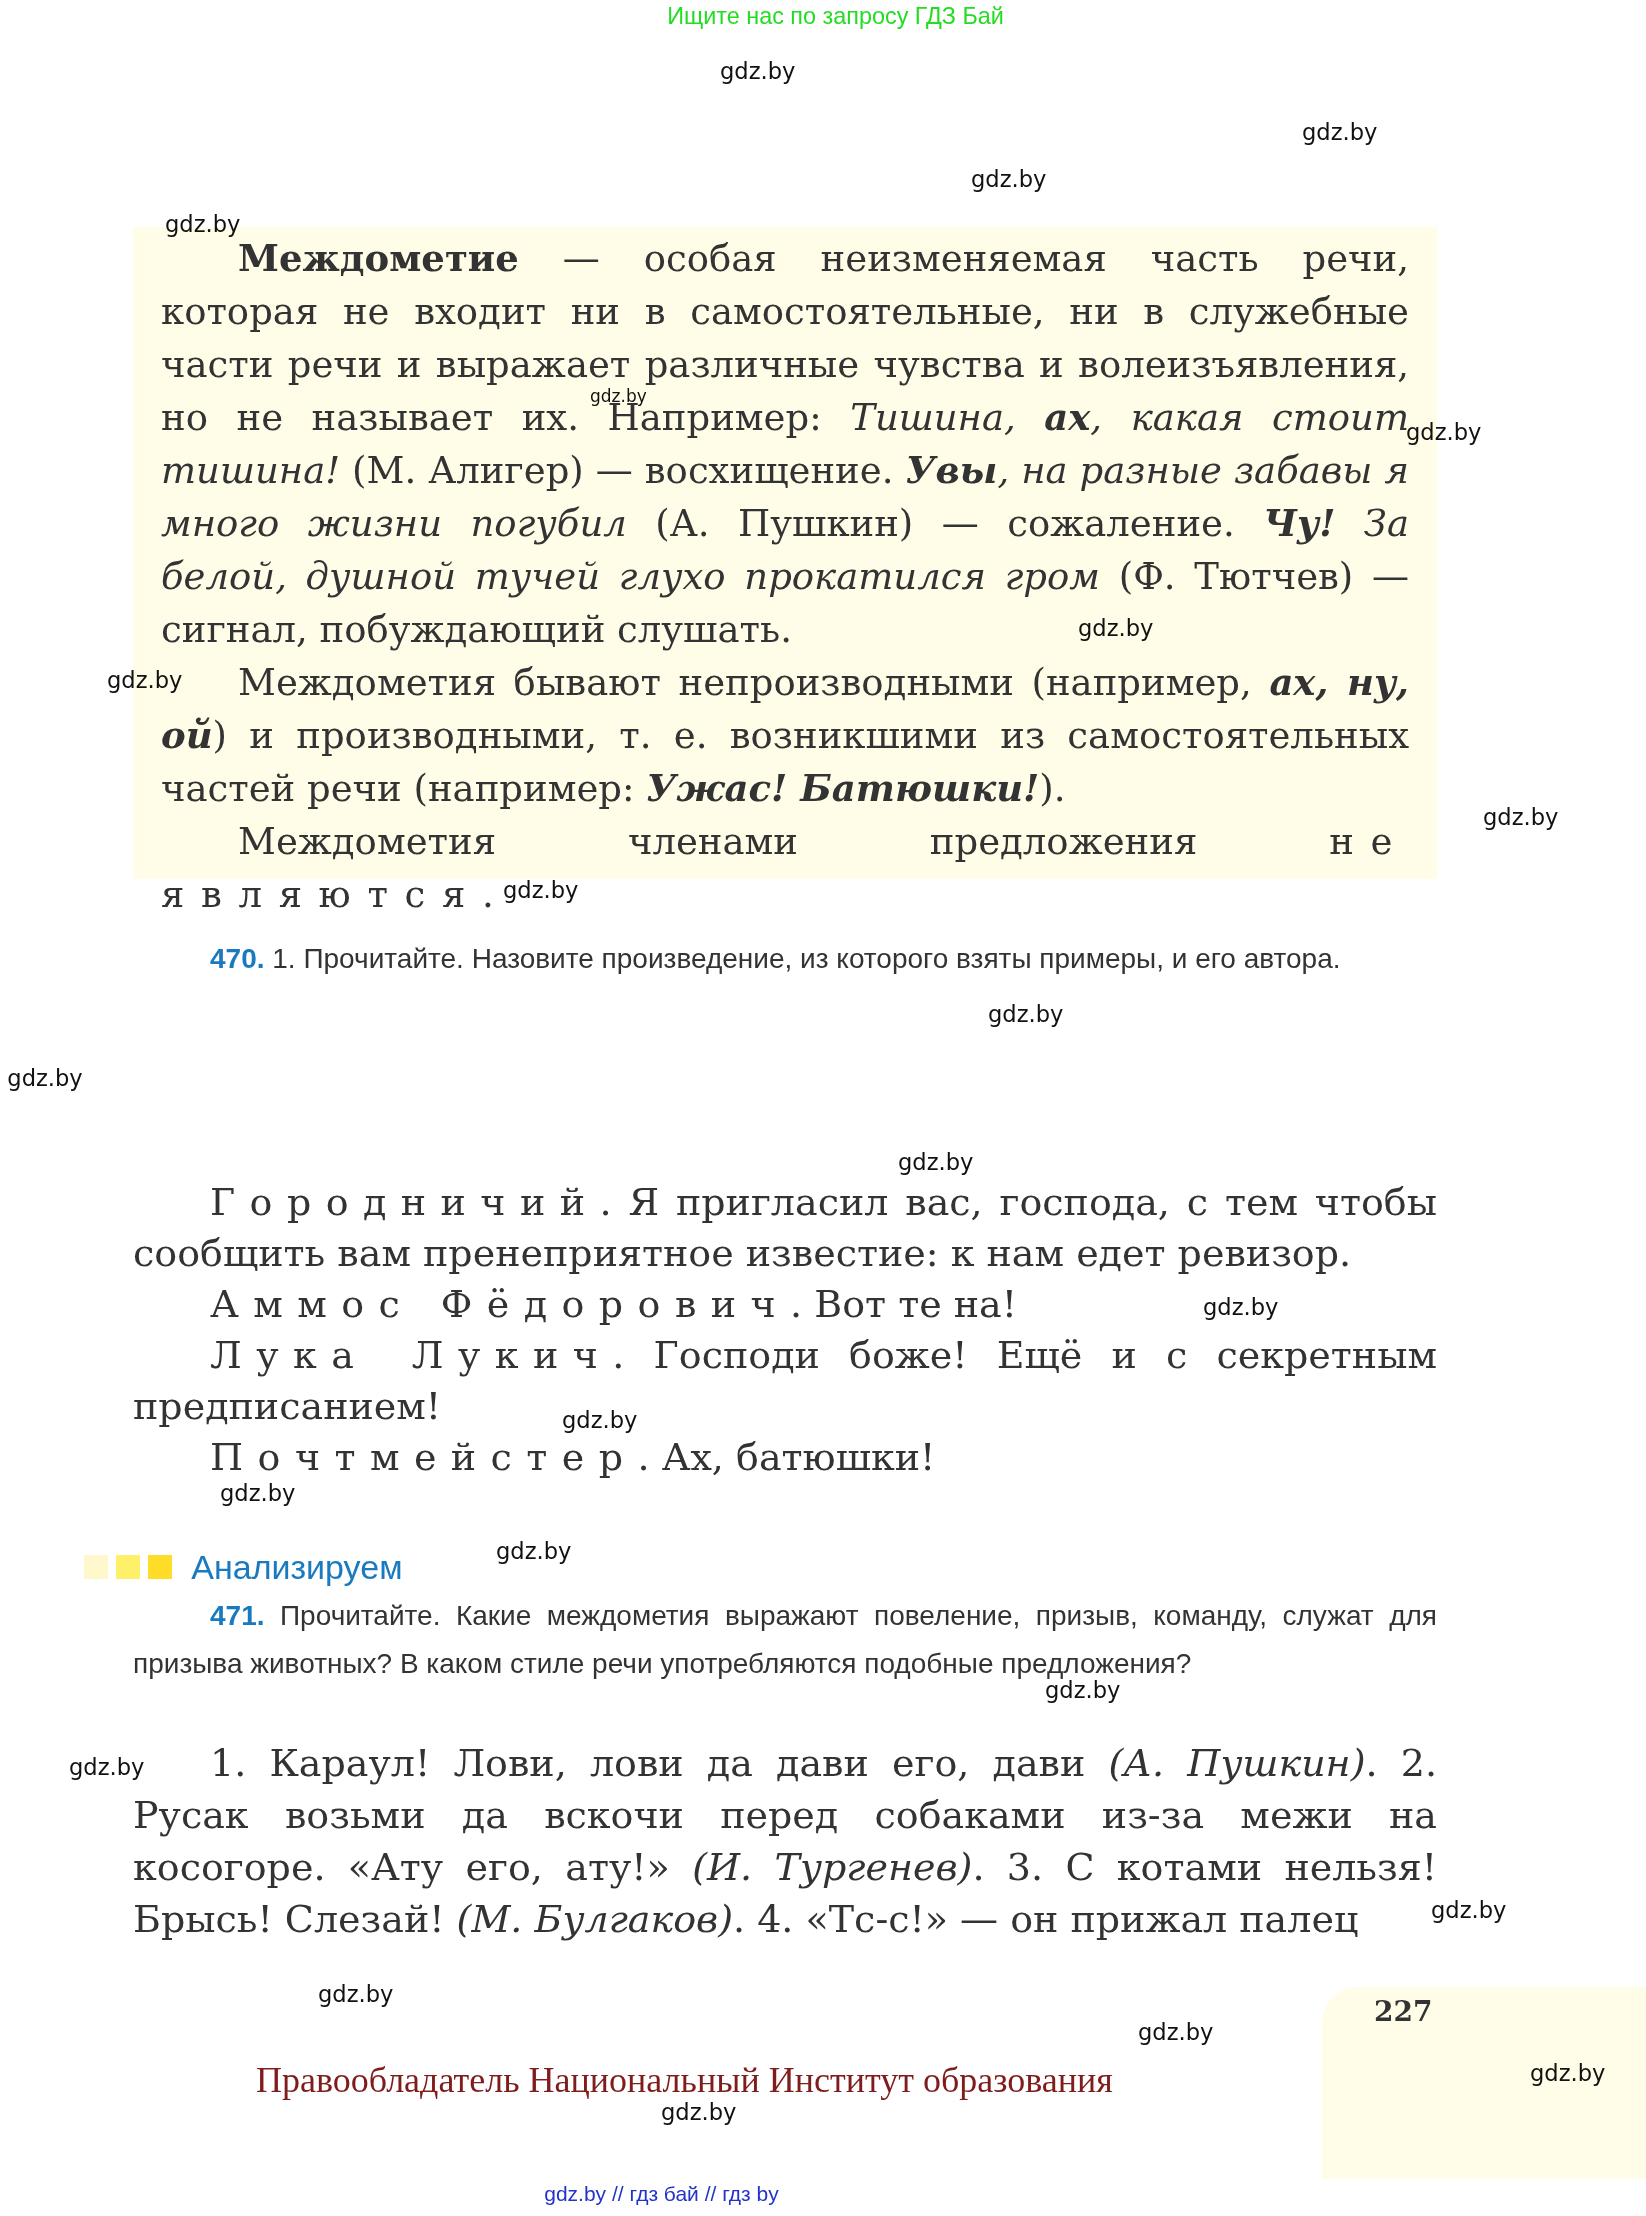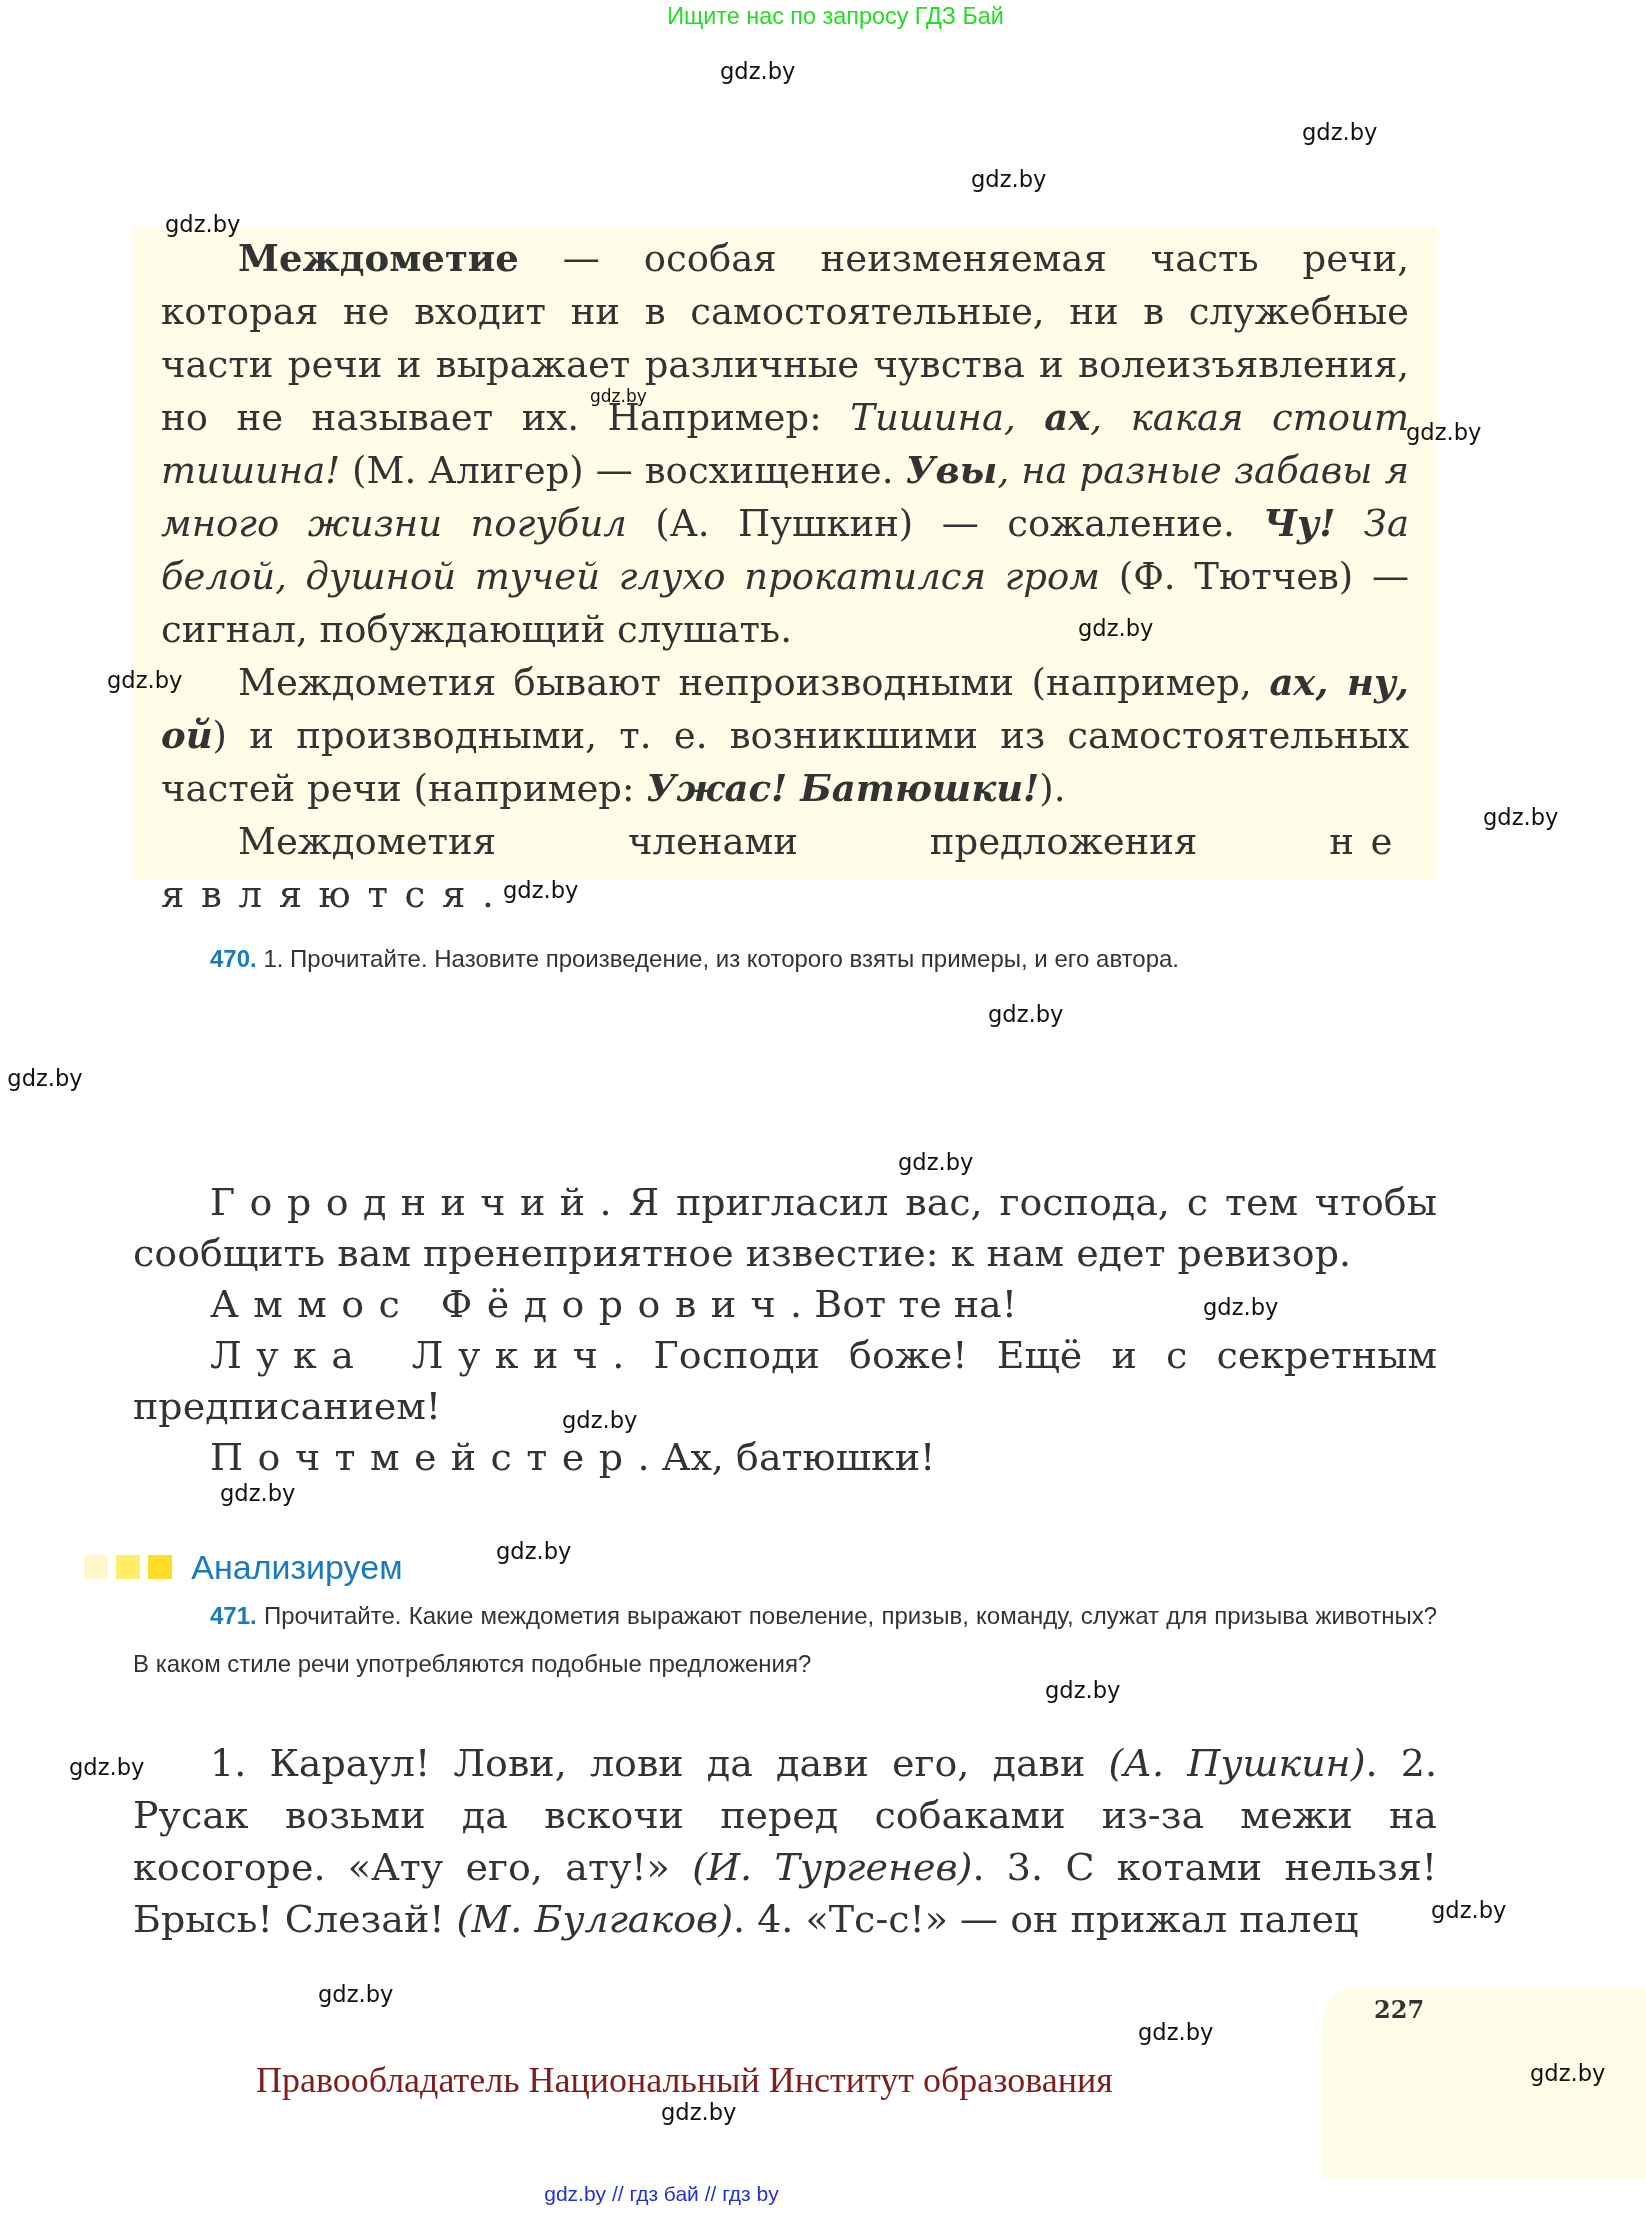--- a/index.html
+++ b/index.html
@@ -7,34 +7,34 @@
   .abs { position:absolute; }
   .serif { font-family:"DejaVu Serif", "Liberation Serif", serif; color:#333333; }
   .sans { font-family:"Liberation Sans", "DejaVu Sans", sans-serif; color:#333333; }
   .top-note { left:12px; width:1647px; top:3.2px; text-align:center; font-family:"Liberation Sans", sans-serif; font-size:23.4px; color:#22dd22; }
   .wm { font-family:"DejaVu Sans", sans-serif; font-size:22.6px; color:#111; white-space:nowrap; line-height:1; }
   .wm.small { font-size:17px; }
   .rule-box { left:133px; top:227px; width:1304px; height:652px; background:#fffce8; }
   .rule-text { left:161px; top:232px; width:1248px; font-size:37px; line-height:53px; text-align:justify; }
   .rule-text p { margin:0; text-indent:77px; }
   .spaced { letter-spacing:0.45em; }
-  .ex { left:133px; width:1304px; font-size:24px; line-height:48px; text-align:justify; }
+  .ex { left:133px; width:1304px; font-size:28px; line-height:48px; text-align:justify; }
   .ex p { margin:0; }
   .ex .indent { text-indent:77px; }
   .num { color:#1a7abf; font-weight:bold; }
   .dialog { left:133px; top:1177px; width:1304px; font-size:38px; line-height:51px; text-align:justify; }
   .dialog p { margin:0; text-indent:77px; }
   .speaker { letter-spacing:0.38em; }
   .section-head { left:84px; top:1543px; height:48px; display:flex; align-items:center;justify-content:space-between; }
   .sq { width:24px; height:24px; margin-right:8px; }
   .section-title { font-family:"Liberation Sans", sans-serif; font-size:34px; color:#1a7abf; margin-left:11.3px; }
   .ex471 { left:133px; top:1737px; width:1304px; font-size:38px; line-height:52px; text-align:justify; }
   .ex471 p { margin:0; text-indent:77px; }
   .tab { left:1322px; top:1987px; width:325px; height:192px; background:#fffce8; border-top-left-radius:36px; }
-  .pagenum { left:1374px; top:1995px; font-size:24px; font-weight:bold; }
+  .pagenum { left:1374px; top:1995px; font-size:28px; font-weight:bold; }
   .copyright { left:256px; top:2059px; font-family:Liberation Serif, serif; font-size:36px; color:#7f1d1d; white-space:nowrap; }
   .bottom-links { left:0; width:1323px; top:2182px; text-align:center; font-family:"Liberation Sans", sans-serif; font-size:21px; color:#2233cc; }
 </style>
 </head>
 <body>
 
 <div class="abs top-note">Ищите нас по запросу ГДЗ Бай</div>
 
 <div class="abs rule-box"></div>
 <div class="abs serif rule-text">

